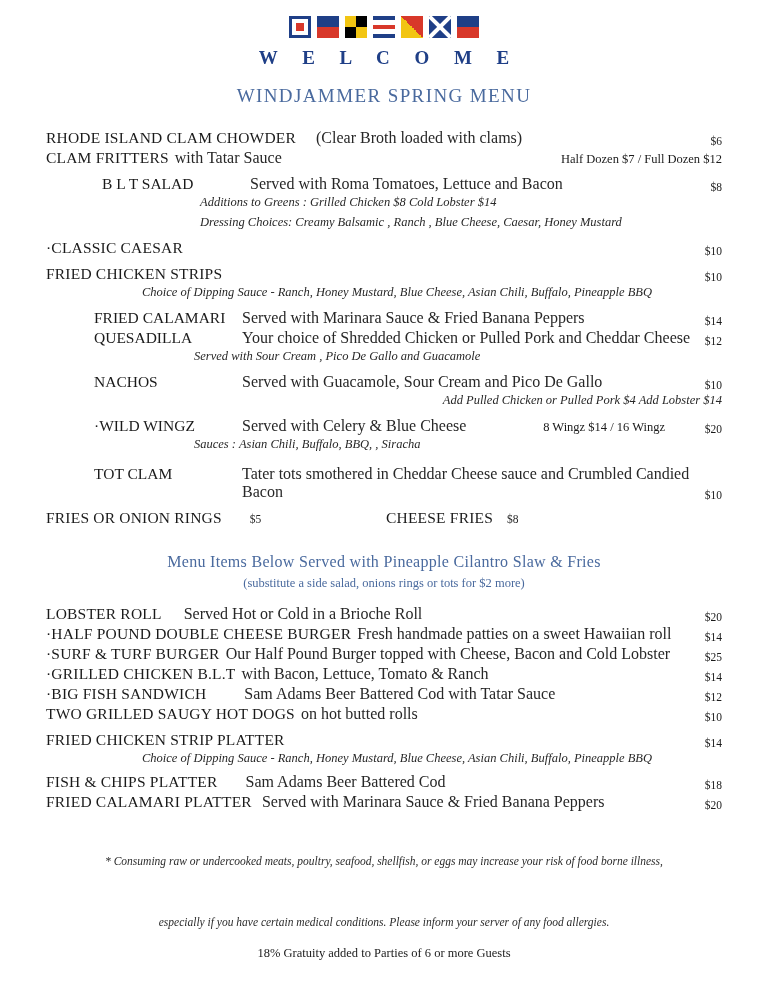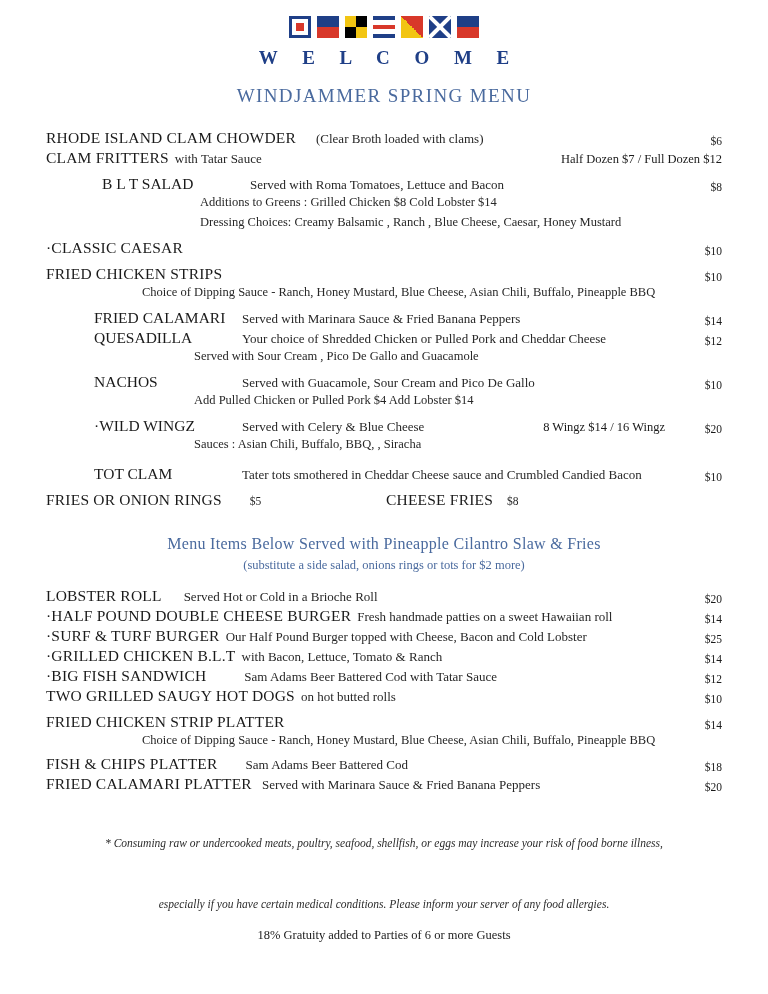--- a/index.html
+++ b/index.html
@@ -138,21 +138,21 @@
     white-space: nowrap;
     color: #1a1a1a;
   }
   .name-col {
     flex: 0 0 148px;
     font-size: 15.5px;
     white-space: nowrap;
     margin-left: 48px;
   }
   .desc {
-    font-size: 13px;
+    font-size: 16px;
     color: #272727;
     flex: 1 1 auto;
     padding-left: 6px;
   }
   .desc.nopad { padding-left: 0; }
   .price {
     font-size: 11.5px;
     color: #1a1a1a;
     white-space: nowrap;
     position: absolute;
@@ -164,20 +164,21 @@
     white-space: nowrap;
     position: absolute;
     right: 0;
     bottom: 0;
   }
   .sub {
     font-size: 12.5px;
     color: #272727;
     margin-left: 148px;
     margin-bottom: 5px;
+    font-style: italic;
   }
   .sub.indent-wide { margin-left: 154px; }
   .sub.indent-mid  { margin-left: 96px; }
 
   
   .split-row {
     display: flex;
     align-items: flex-end;
     margin-bottom: 5px;
   }
@@ -280,21 +281,21 @@
     <span class="desc nopad">Your choice of Shredded Chicken or Pulled Pork and  Cheddar Cheese</span>
     <span class="price">$12</span>
   </div>
   <div class="sub" style="margin-bottom:9px;">Served with Sour Cream ,  Pico De Gallo and Guacamole</div>
 
   <div class="row tight">
     <span class="name-col">NACHOS</span>
     <span class="desc nopad">Served with Guacamole, Sour Cream and Pico De Gallo</span>
     <span class="price">$10</span>
   </div>
-  <div class="sub" style="margin-bottom:9px;">Add Pulled Chicken or Pulled Pork  $4        Add Lobster $14</div>
+  <div class="sub" style="margin-bottom:9px;text-align:right;">Add Pulled Chicken or Pulled Pork  $4        Add Lobster $14</div>
 
   <div class="row tight">
     <span class="name-col">·WILD  WINGZ</span>
     <span class="desc nopad">Served with Celery &amp; Blue Cheese</span>
     <span class="price-inline" style="right:57px;">8 Wingz    $14 / 16 Wingz</span>
     <span class="price">$20</span>
   </div>
   <div class="sub" style="margin-bottom:13px;">Sauces :  Asian Chili, Buffalo, BBQ, , Siracha</div>
 
   <div class="row gap-sm">

